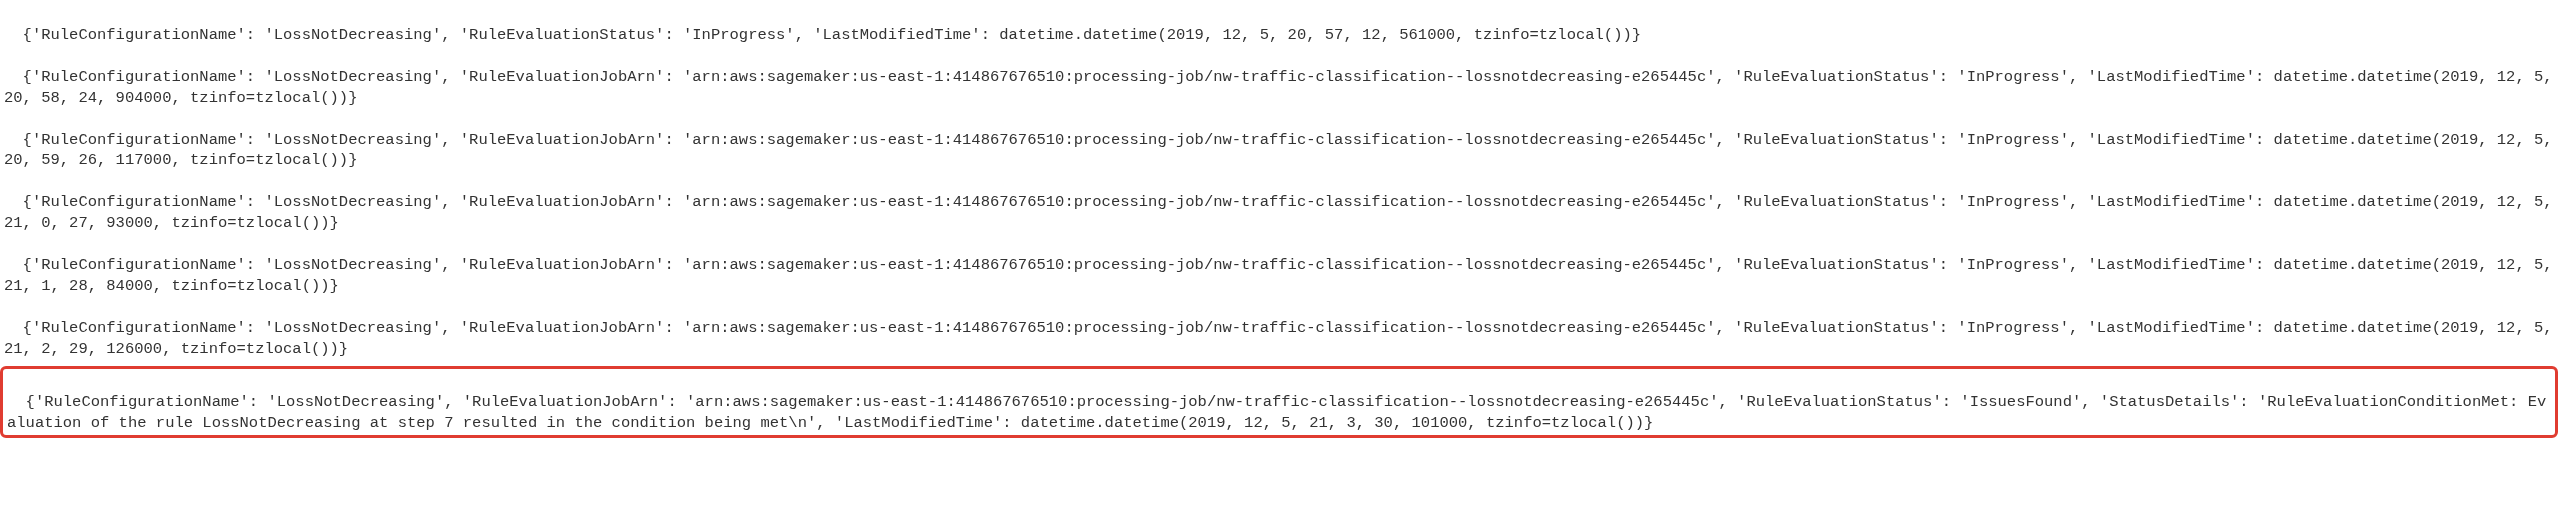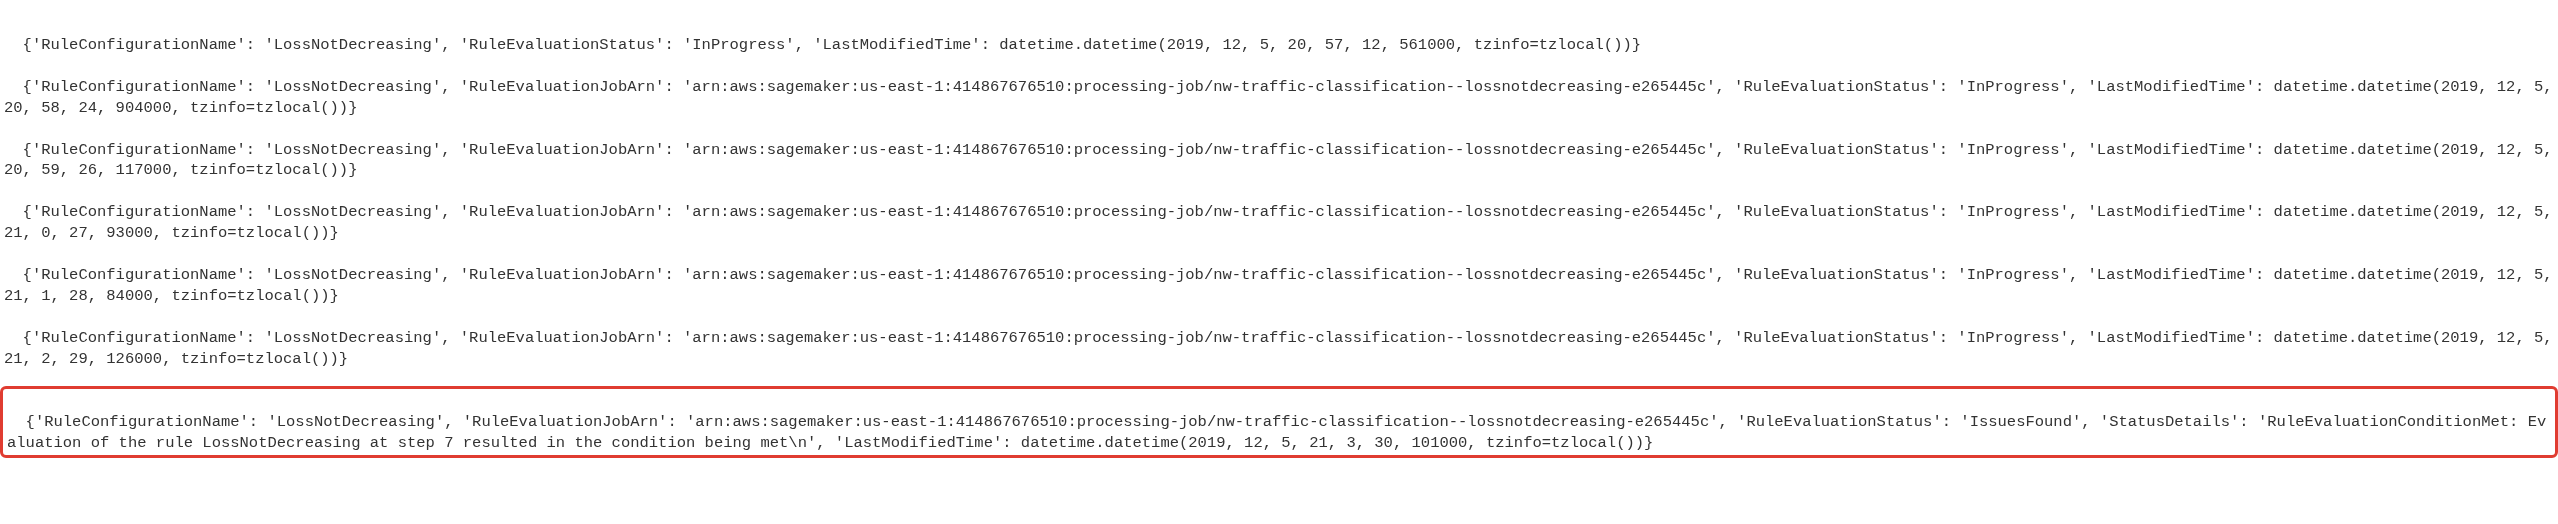--- a/index.html
+++ b/index.html
@@ -8,21 +8,21 @@
     background: #ffffff;
     font-family: "Menlo", "Consolas", "Courier New", monospace;
     font-size: 15.5px;
     line-height: 1.35;
     color: #333;
     width: 2558px;
   }
   .output {
     white-space: pre-wrap;
     word-break: break-all;
-    padding: 14px 4px;
+    padding: 4px 4px;
   }
   .highlight-box {
     border: 3px solid #e03c31;
     border-radius: 6px;
     margin-top: 2px;
     padding: 2px 4px;
     white-space: pre-wrap;
     word-break: break-all;
   }
 </style>

